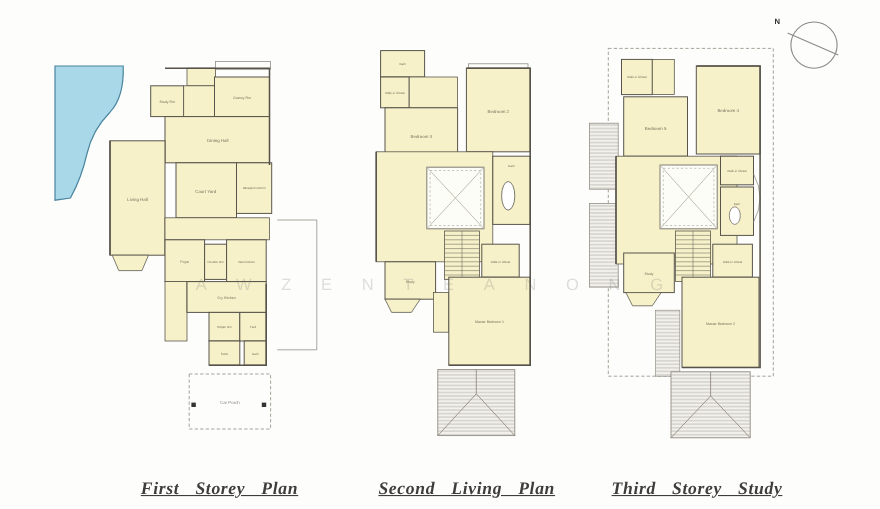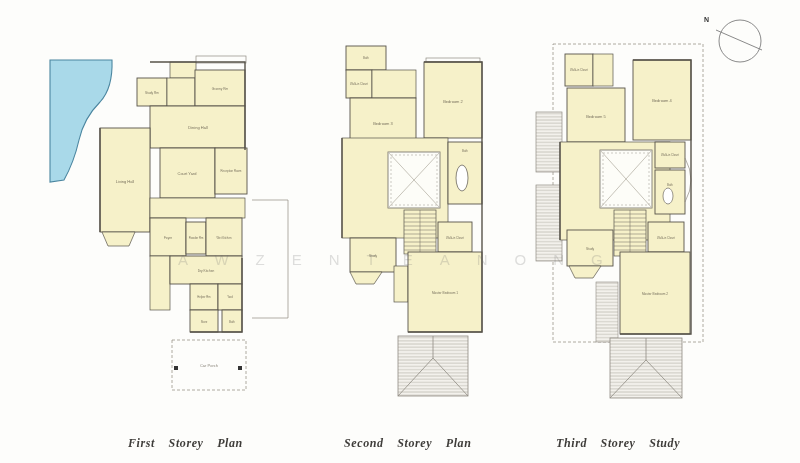--- a/index.html
+++ b/index.html
@@ -19,21 +19,21 @@
   .voiddash{fill:none;stroke:#9a968c;stroke-width:0.5;stroke-dasharray:2 2;}
   .voidx{stroke:#b9b5aa;stroke-width:0.8;}
   .dashline{fill:none;stroke:#9a968c;stroke-width:0.8;stroke-dasharray:3 2;}
   .ridge{stroke:#8f8b83;stroke-width:0.8;fill:none;}
   .pool{fill:#a9d9e9;stroke:#4b86a0;stroke-width:1.1;}
   .compass{stroke:#8a8a8a;stroke-width:1;fill:none;}
   .nlabel{font-family:"Liberation Sans",sans-serif;font-size:7px;font-weight:bold;fill:#333;}
   .watermark{position:absolute;left:178px;top:251px;font-size:15px;letter-spacing:27px;
              color:rgba(110,110,110,0.22);font-weight:500;white-space:nowrap;}
   .plan-title{position:absolute;top:436px;font-family:"Liberation Serif",serif;font-style:italic;
-              font-weight:bold;font-size:12px;letter-spacing:0.6px;word-spacing:10px;color:#3f3d3a;}
+              font-weight:bold;font-size:16px;letter-spacing:0.6px;word-spacing:10px;color:#3f3d3a;text-decoration:underline;}
   #t1{left:128px;} #t2{left:344px;} #t3{left:556px;}
 </style>
 </head>
 <body>
 
 <div class="canvas">
 
 <svg width="800" height="463" viewBox="0 0 800 463">
   <defs>
     <pattern id="hl" width="6" height="3.2" patternUnits="userSpaceOnUse">
@@ -175,16 +175,16 @@
   <g>
     <circle class="compass" cx="740" cy="41" r="21"></circle>
     <line class="compass" x1="716" y1="30" x2="762" y2="50"></line>
     <text class="nlabel" x="704" y="22">N</text>
   </g>
 </svg>
 
 <div class="watermark">AWZENTEANONG</div>
 
 <div class="plan-title" id="t1">First Storey Plan</div>
-<div class="plan-title" id="t2">Second Storey Plan</div>
+<div class="plan-title" id="t2">Second Living Plan</div>
 <div class="plan-title" id="t3">Third Storey Study</div>
 
 </div>
 
 </body></html>

